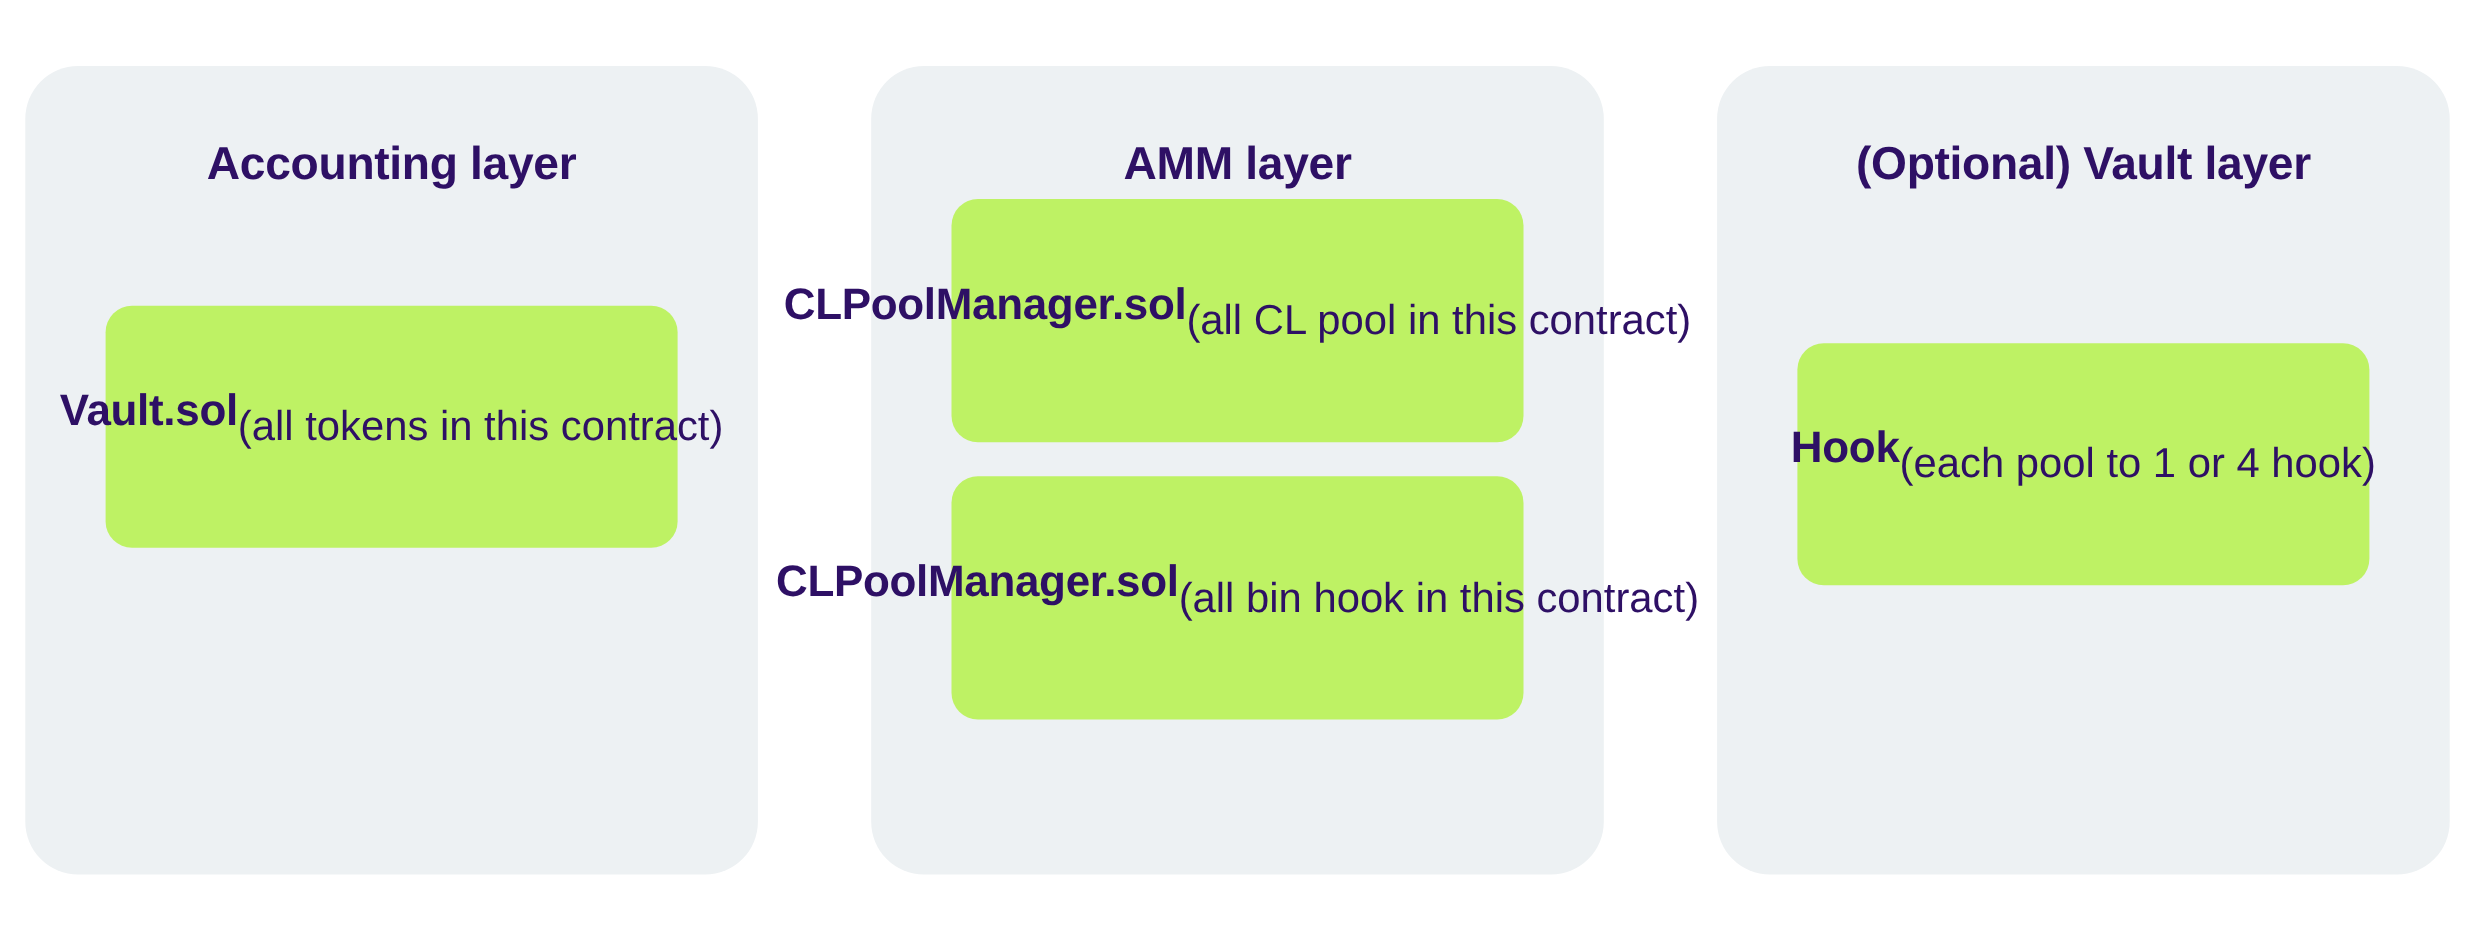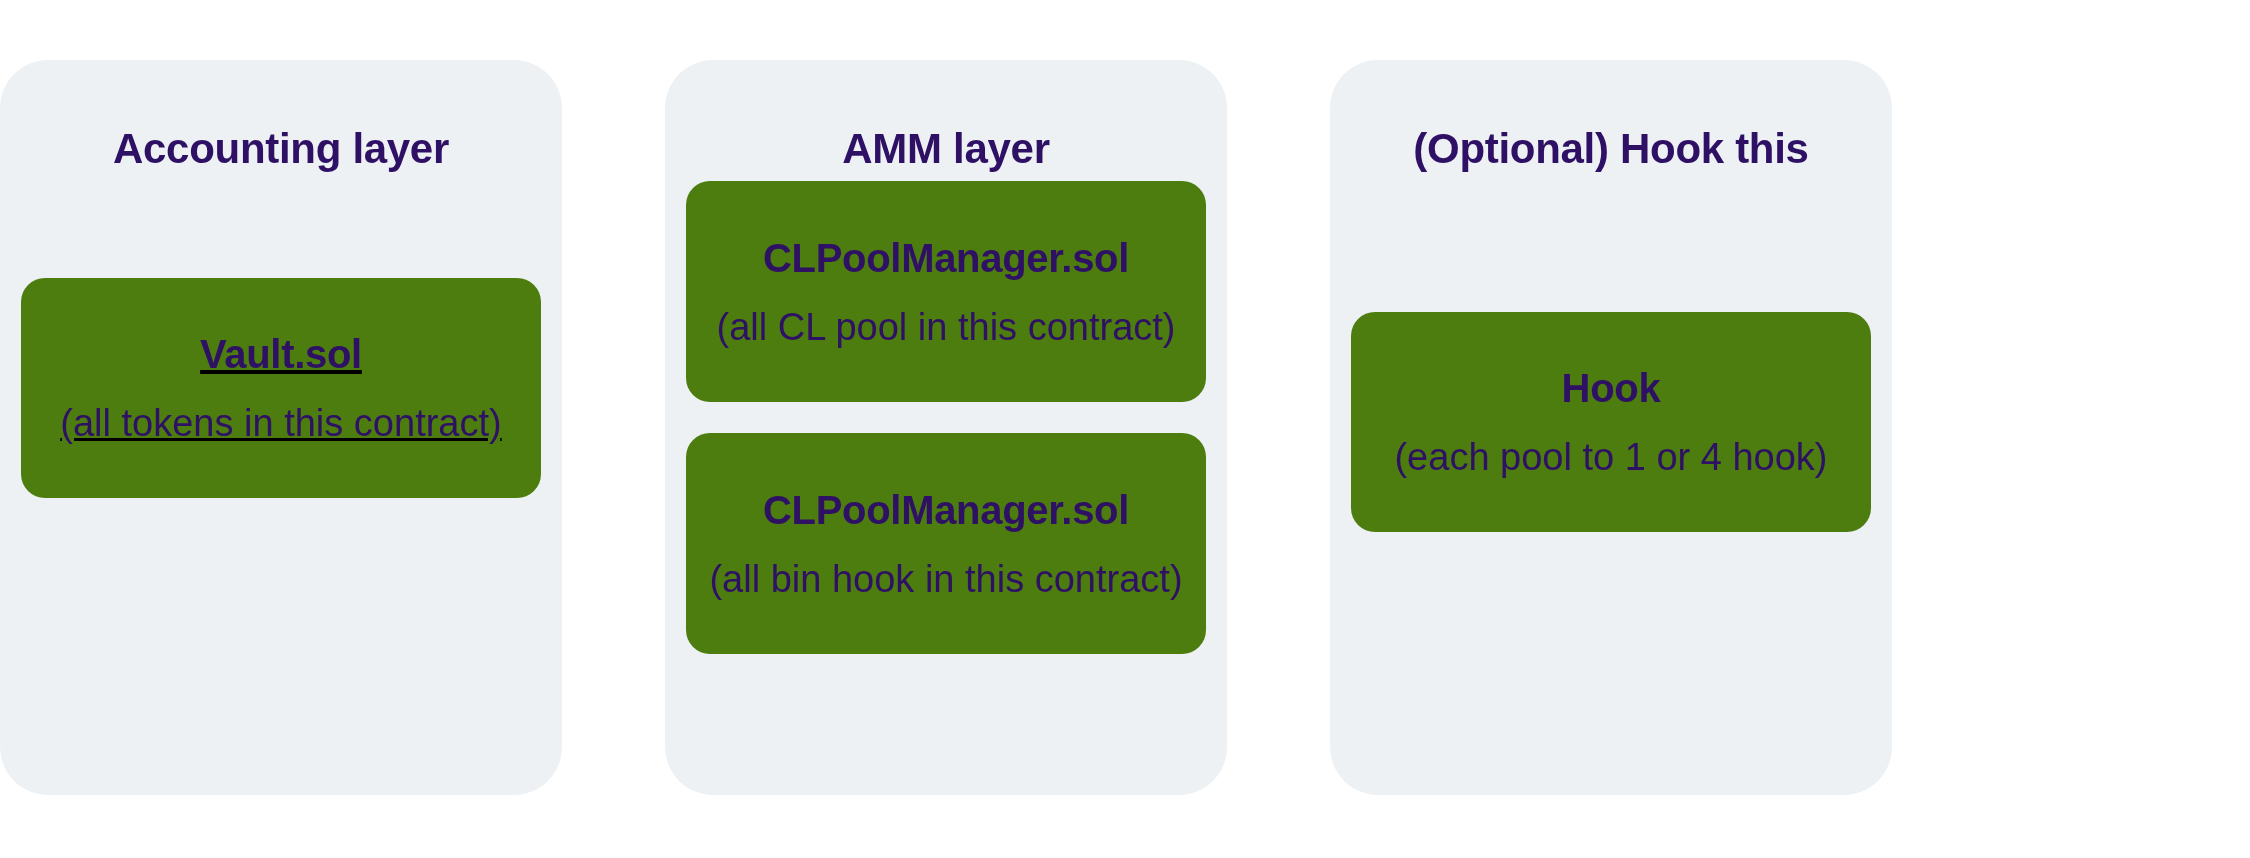--- a/index.html
+++ b/index.html
@@ -9,21 +9,21 @@
   }
   body {
     width: 2250px;
     height: 858px;
     font-family: "Liberation Sans", sans-serif;
     overflow: hidden;
   }
 
   #diagram {
     position: relative;
-    width: 1892px;
+    width: 2250px;
     height: 858px;
     background: #ffffff;
     display: flex;
     align-items: flex-start;
     justify-content: center;
     gap: 103px;
     padding-top: 60px;
     box-sizing: border-box;
   }
 
@@ -53,25 +53,25 @@
 
   .inner-stack {
     width: 100%;
     display: flex;
     flex-direction: column;
     align-items: center;
   }
 
   .contract-box {
     width: 520px;
-    background: #4d7c0f;
+    background: #bef264;
     border-radius: 24px;
     box-sizing: border-box;
     display: flex;
-    flex-direction: column;
+    flex-direction: row;
     align-items: center;
     justify-content: center;
     text-align: center;
   }
 
   .contract-name {
     color: #2e1065;
     font-size: 40px;
     font-weight: bold;
     letter-spacing: -0.3px;
@@ -82,21 +82,21 @@
   .contract-note {
     color: #2e1065;
     font-size: 38px;
     font-weight: normal;
     line-height: 1;
     white-space: nowrap;
   }
 
   
   .card-accounting .inner-stack { margin-top: 108px; }
-  .card-accounting .contract-box { height: 220px; text-decoration: underline; }
+  .card-accounting .contract-box { height: 220px; }
   .card-accounting .contract-name { margin-bottom: 30px; }
 
   
   .card-amm .inner-stack { margin-top: 11px; gap: 31px; }
   .card-amm .contract-box { height: 221px; }
   .card-amm .contract-name { margin-bottom: 30px; }
 
   
   .card-hook .inner-stack { margin-top: 110px; }
   .card-hook .contract-box { height: 220px; margin-top: 32px; }
@@ -125,21 +125,21 @@
         <div class="contract-note">(all CL pool in this contract)</div>
       </div>
       <div class="contract-box">
         <div class="contract-name">CLPoolManager.sol</div>
         <div class="contract-note">(all bin hook in this contract)</div>
       </div>
     </div>
   </div>
 
   <div class="layer-card card-hook">
-    <div class="layer-title">(Optional) Hook this</div>
+    <div class="layer-title">(Optional) Vault layer</div>
     <div class="inner-stack">
       <div class="contract-box">
         <div class="contract-name">Hook</div>
         <div class="contract-note">(each pool to 1 or 4 hook)</div>
       </div>
     </div>
   </div>
 
 </div>
 

